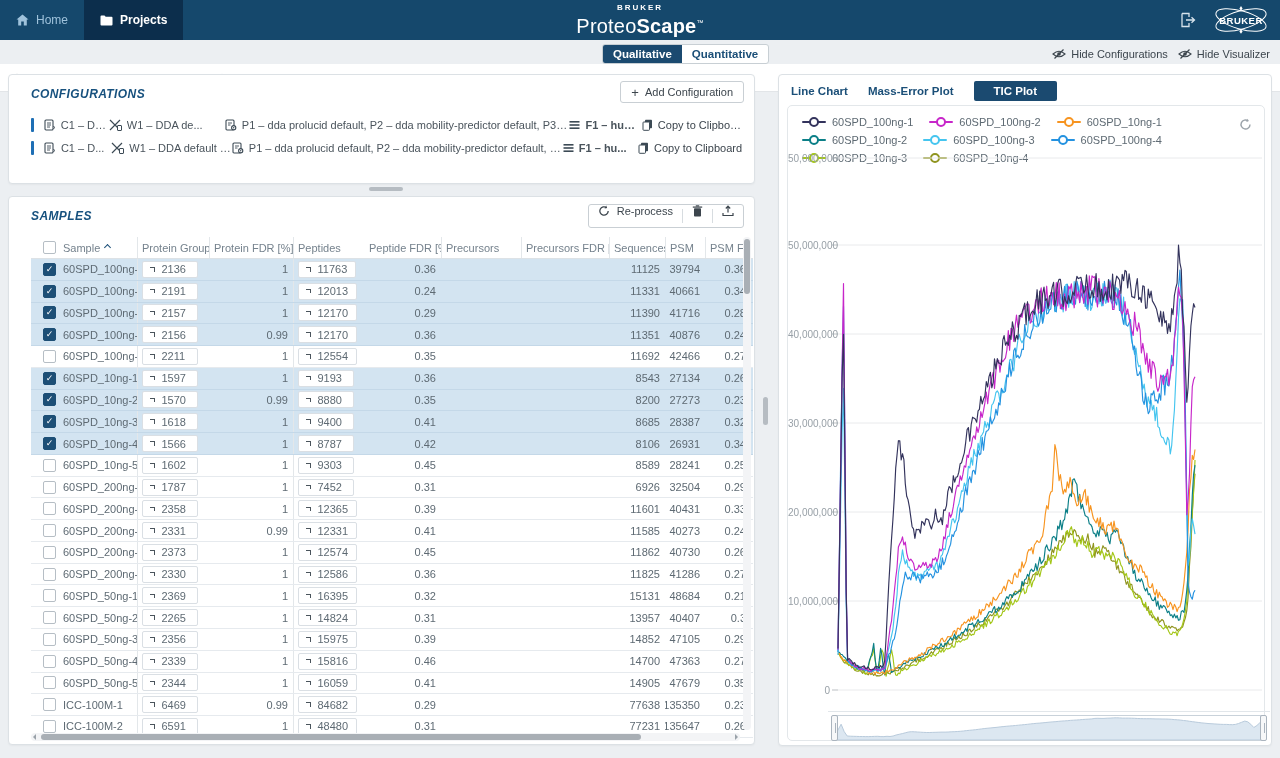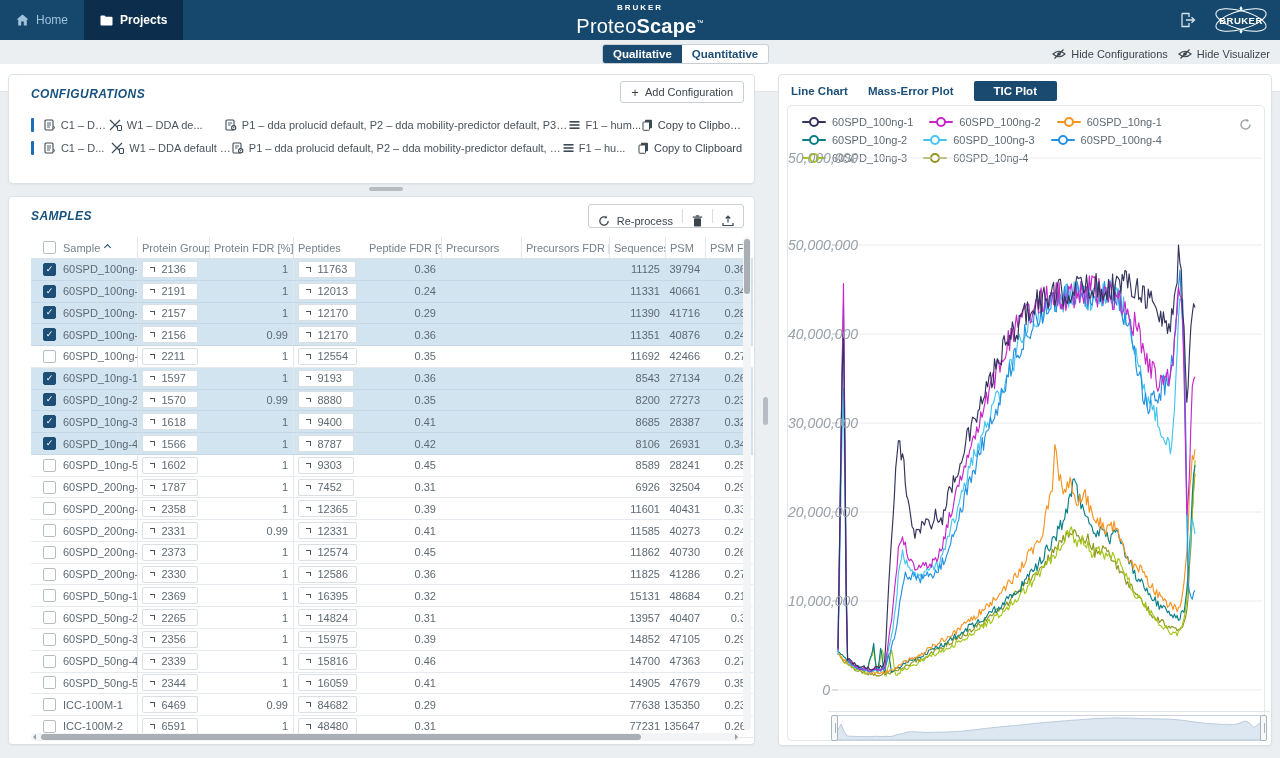--- a/index.html
+++ b/index.html
@@ -42,31 +42,31 @@
   #config-title { position:absolute; left:22px; top:12px; }
   #add-config-btn { position:absolute; right:10px; top:6px; border:1px solid #C9CFD4; border-radius:3px; background:#fff; padding:4px 10px; font-size:11px; color:#3C454D; cursor:pointer; display:flex; align-items:center; gap:6px; }
   #config-rows { position:absolute; left:22px; right:10px; top:38px; }
   .config-row { display:flex; align-items:center; height:23px; font-size:11px; color:#4A545C; }
   .cfg-bar { width:3px; height:14px; background:#1E6FB5; border-radius:1px; margin-right:10px; }
   .cfg-item { display:flex; align-items:center; gap:5px; white-space:nowrap; overflow:hidden; }
   .cfg-icon { flex:0 0 auto; display:inline-flex; }
   .cfg-c { width:70px; }
   .cfg-w { width:125px; }
   .cfg-p { flex:1 1 auto; min-width:0; }
-  .cfg-f { width:78px; }
+  .cfg-f { width:78px;font-weight:bold; }
   .cfg-copy { width:110px; cursor:pointer; color:#3C454D; }
   .cfg-txt { overflow:hidden; text-overflow:ellipsis; white-space:nowrap; }
 
   .drag-h { position:absolute; left:369px; top:187px; width:34px; height:4px; background:#B6BCC2; border-radius:2px; }
   .drag-v { position:absolute; left:763px; top:397px; width:5px; height:28px; background:#B6BCC2; border-radius:3px; }
 
   
   #samples-title { position:absolute; left:22px; top:12px; }
   #samples-toolbar { position:absolute; right:10px; top:7px; display:flex; align-items:center; border:1px solid #C9CFD4; border-radius:3px; background:#fff; height:24px; font-size:11px; color:#3C454D; }
-  #samples-toolbar .tb-seg { display:flex; align-items:flex-end; gap:7px; padding:0 9px; cursor:pointer; height:100%; }
+  #samples-toolbar .tb-seg { display:flex; align-items:flex-start; gap:7px; padding:0 9px; cursor:pointer; height:100%; }
   #samples-toolbar .tb-div { width:1px; height:14px; background:#D7DCE0; }
 
   #table { position:absolute; left:22px; top:40px; width:722px; }
   .trow { display:grid; grid-template-columns:28px 78px 72px 84px 72px 76px 80px 88px 56px 40px 46px; align-items:center; height:21.77px; border-bottom:1px solid #E6EAEE; font-size:11px; color:#5E6A73; background:#fff; }
   .trow.sel { background:#D3E4F1; border-bottom-color:#C4D8E8; }
   .trow.thead { height:22px; color:#75828D; border-bottom:1px solid #DDE2E6; background:#fff; }
   .hcell { padding-left:4px; white-space:nowrap; overflow:hidden; display:flex; align-items:center; gap:5px; height:100%; }
   .hcell.div { border-left:1px solid #E3E7EA; }
   .cell { padding-left:4px; white-space:nowrap; overflow:hidden; height:100%; display:flex; align-items:center; }
   .cell.r { justify-content:flex-end; padding-right:5px; }
@@ -88,21 +88,21 @@
   #viz-tabs { position:absolute; left:12px; top:6px; display:flex; align-items:center; gap:20px; font-size:11.5px; font-weight:bold; color:#1B4F78; }
   .vtab { cursor:pointer; padding:4px 0; }
   .vtab.active { background:#1B4A70; color:#fff; padding:4px 20px; border-radius:2px; }
   #chart-box { position:absolute; left:8px; top:30px; width:478px; height:636px; border:1px solid #E3E7EA; border-radius:5px; }
   #legend { position:absolute; left:14px; top:10px; width:430px; display:flex; flex-wrap:wrap; column-gap:16px; row-gap:6px; }
   .leg-item { display:flex; align-items:center; gap:6px; font-size:11px; color:#5E6A73; cursor:pointer; }
   .leg-marker { position:relative; width:24px; height:10px; }
   .leg-marker .ln { position:absolute; left:0; right:0; top:4px; height:2px; border-radius:1px; }
   .leg-marker .ring { position:absolute; left:7px; top:0; width:10px; height:10px; border-radius:50%; background:#fff; border:2px solid #000; }
   #legend-refresh { position:absolute; right:12px; top:12px; cursor:pointer; }
-  .ytick { position:absolute; left:0; width:42px; text-align:right; font-size:14px; color:#98A0A7; transform:translateY(-50%);font-style:italic; }
+  .ytick { position:absolute; left:0; width:42px; text-align:right; font-size:10px; color:#98A0A7; transform:translateY(-50%); }
   #plot-svg { position:absolute; left:0; top:0; }
   #navigator { position:absolute; left:46px; top:609px; width:430px; height:26px; border:1px solid #C9D2DA; border-radius:3px; background:#fff; }
   #nav-svg { position:absolute; left:0; top:0; }
   .nav-handle { position:absolute; top:-1px; width:7px; height:26px; background:#F7F8F9; border:1px solid #AAB4BE; border-radius:2px; }
   .nav-handle::after { content:""; position:absolute; left:2.5px; top:7px; width:1px; height:10px; background:#AAB4BE; }
   #nav-topline { position:absolute; left:40px; top:605px; width:442px; height:1px; background:#E1E6EA; }
 
   svg.icn { display:block; }
 </style>
 </head>

